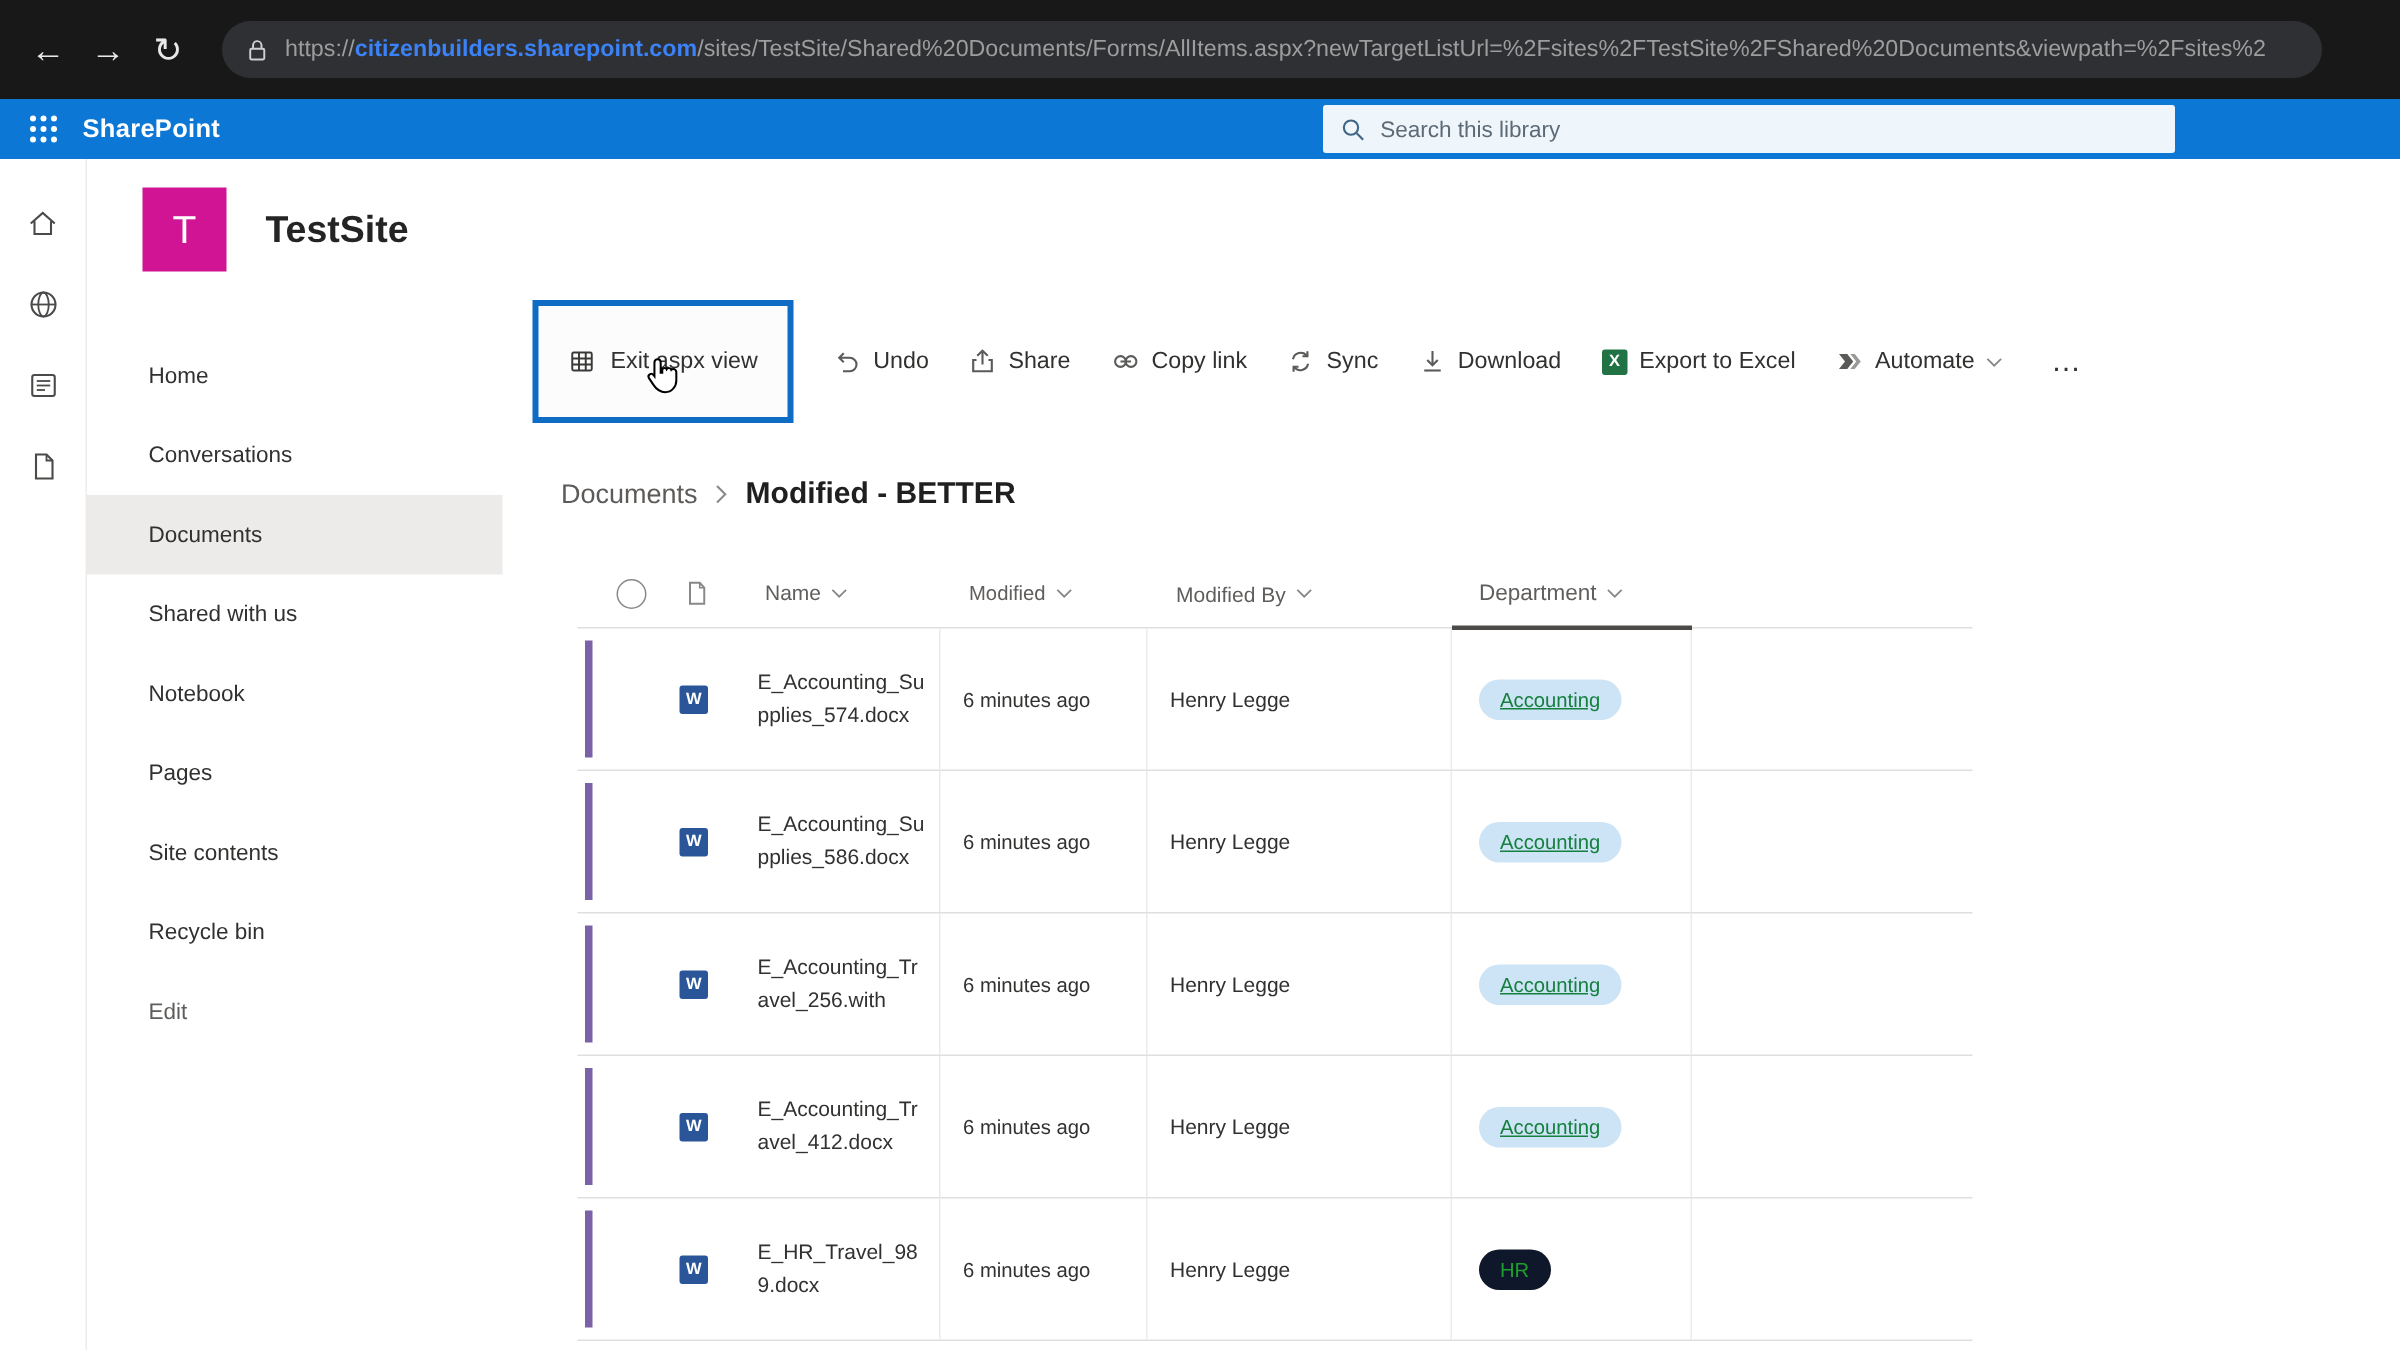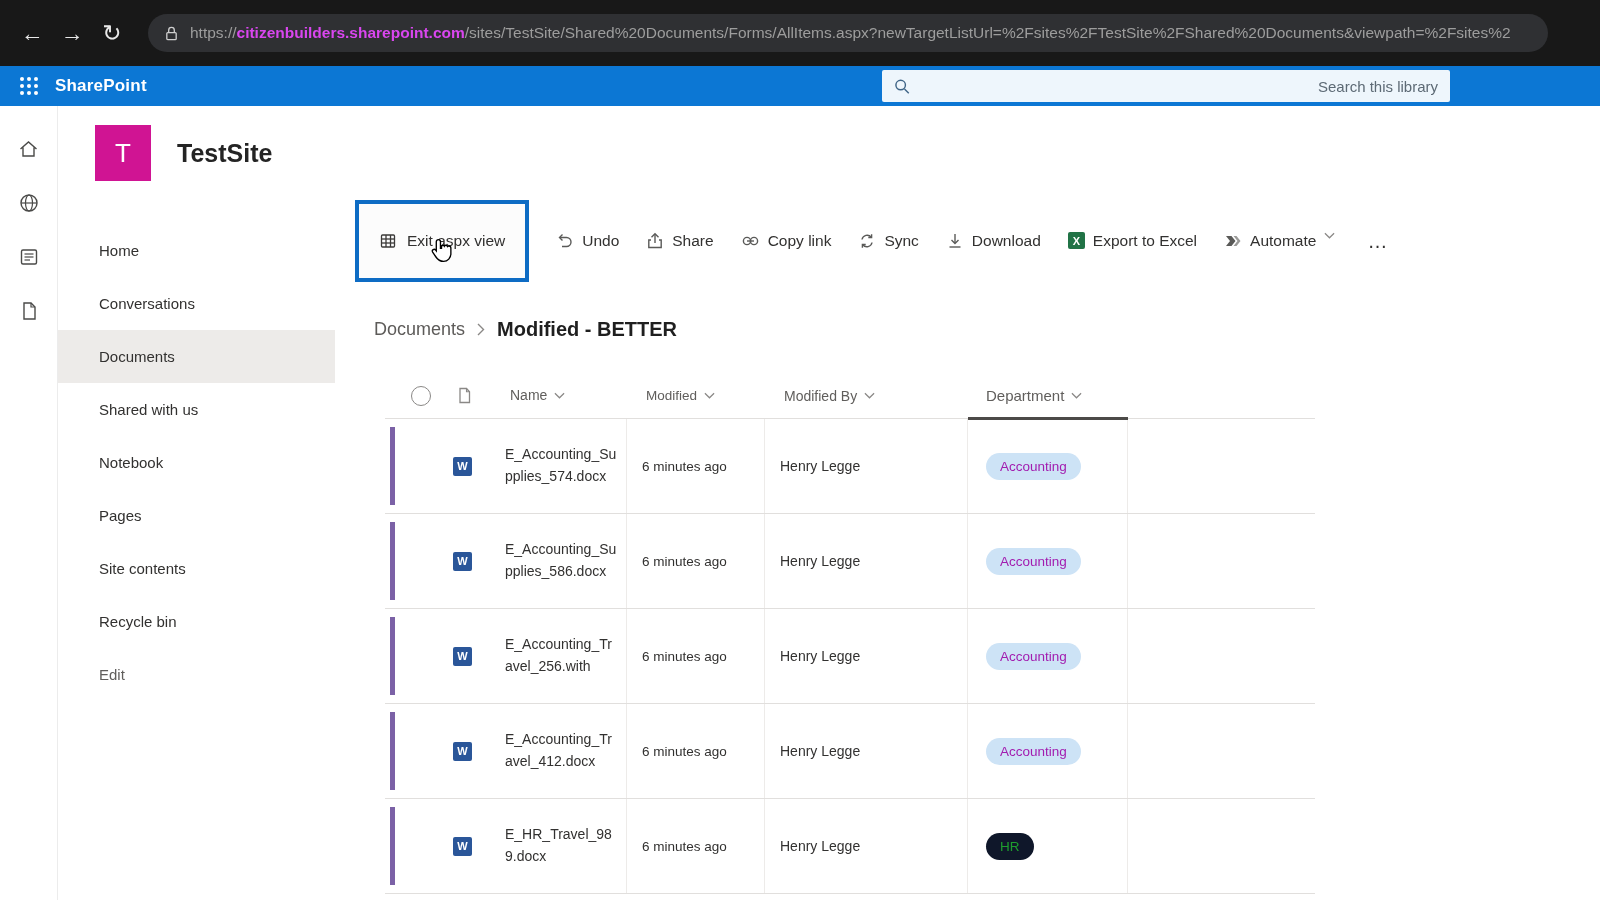--- a/index.html
+++ b/index.html
@@ -4,28 +4,28 @@
 <style>
   * { margin:0; padding:0; box-sizing:border-box; }
   body { font-family:"Liberation Sans", sans-serif; background:#fff; }
   .screen { width:1600px; height:900px; position:relative; overflow:hidden; background:#fff; }
 
   
   .browser-bar { height:66px; background:#181818; display:flex; align-items:center; padding-left:12px; }
   .nav-btn { color:#e8e8e8; font-size:23px; width:40px; text-align:center; cursor:pointer; line-height:1; }
   .url-bar { flex:1; margin:0 52px 0 16px; background:#2f3033; height:38px; border-radius:19px; display:flex; align-items:center; padding:0 16px; gap:11px; overflow:hidden; white-space:nowrap; }
   .url { font-size:15.5px; color:#9d9d9d; overflow:hidden; }
-  .url .dom { color:#d946ef; font-weight:700; }
+  .url .dom { color:#3b82f6; font-weight:700; }
 
   
   .suite-bar { height:40px; background:#0c77d4; display:flex; align-items:center; padding-left:10px; }
   .waffle { margin:0 15px 0 8px; cursor:pointer; }
   .brand { color:#fff; font-size:17px; font-weight:700; letter-spacing:.2px; }
   .searchbox { margin-left:auto; margin-right:150px; width:568px; height:32px; background:#eef6fc; border-radius:2px; display:flex; align-items:center; padding:0 12px; gap:10px; }
-  .searchbox input { border:none; background:transparent; outline:none; font-size:15px; color:#3a3a3a; width:100%; font-family:"Liberation Sans",sans-serif;text-align:right; }
+  .searchbox input { border:none; background:transparent; outline:none; font-size:15px; color:#3a3a3a; width:100%; font-family:"Liberation Sans",sans-serif; }
   .searchbox input::placeholder { color:#5d6a75; opacity:1; }
 
   
   .below { display:flex; height:794px; }
   .rail { width:58px; border-right:1px solid #ececec; display:flex; flex-direction:column; align-items:center; padding-top:32px; gap:32px; flex-shrink:0; }
   .rail svg { cursor:pointer; }
   .right-col { flex:1; display:flex; flex-direction:column; min-width:0; }
 
   .site-header { height:94px; display:flex; align-items:center; padding-left:37px; gap:26px; flex-shrink:0; }
   .site-logo { width:56px; height:56px; background:#d01493; color:#fff; font-size:26px; font-weight:400; display:flex; align-items:center; justify-content:center; cursor:pointer; }
@@ -37,21 +37,21 @@
   .nav-item.selected { background:#edebe9; }
   .nav-item.muted { color:#605e5c; }
 
   main { flex:1; padding-left:20px; min-width:0; }
 
   
   .toolbar { display:flex; align-items:center; }
   .exit-box { border:4px solid #0e6cc4; height:82px; display:flex; align-items:center; padding:0 20px; gap:10px; position:relative; background:#fcfcfc; cursor:pointer; }
   .exit-label { font-size:15.5px; color:#323130; }
   .hand-cursor { position:absolute; left:72px; top:34px; z-index:3; }
-  .tb-item { display:flex; align-items:flex-start; gap:8px; margin-left:27px; font-size:15.5px; color:#323130; cursor:pointer; white-space:nowrap; }
+  .tb-item { display:flex; align-items:center; gap:8px; margin-left:27px; font-size:15.5px; color:#323130; cursor:pointer; white-space:nowrap; }
   .tbi { color:#5a5a58; flex-shrink:0; }
   .excel-ico { width:17px; height:17px; background:#217346; color:#fff; font-size:11px; font-weight:700; display:flex; align-items:center; justify-content:center; border-radius:2px; }
   .overflow-btn { margin-left:32px; font-size:20px; color:#323130; cursor:pointer; letter-spacing:1px; }
   .chev { color:#8a8886; flex-shrink:0; }
 
   
   .breadcrumb { margin-top:36px; margin-left:19px; display:flex; align-items:center; gap:12px; }
   .bc-parent { font-size:18px; color:#5d5b59; cursor:pointer; }
   .bc-current { font-size:20px; font-weight:700; color:#1f1f1f; }
 
@@ -74,21 +74,21 @@
   .vline { border-right:1px solid #edebe9; }
   .c-bar { justify-content:center; }
   .editbar { width:5px; height:78px; background:#7b61a6; }
   .c-ficon { padding-left:54px; }
   .wicon { width:19px; height:19px; background:#2a5699; color:#fff; font-size:11px; font-weight:700; display:flex; align-items:center; justify-content:center; border-radius:2px; flex-shrink:0; }
   .c-name { padding:0 8px 0 10px; word-break:break-all; line-height:1.55; font-size:14px; }
   .c-mod { padding-left:15px; font-size:13.5px; }
   .c-by { padding-left:15px; font-size:14px; }
   .c-dept { padding-left:18px; }
   .pill { padding:6px 14px; border-radius:14px; font-size:13.5px; cursor:pointer; white-space:nowrap; }
-  .pill-blue { background:#cde3f6; color:#a21caf; }
+  .pill-blue { background:#cde3f6; color:#15803d;text-decoration:underline; }
   .pill-green { background:#0f172a; color:#1e9e2e; }
 </style>
 </head>
 <body>
 
 <div class="screen">
 
   <div class="browser-bar">
     <span class="nav-btn">←</span>
     <span class="nav-btn">→</span>

